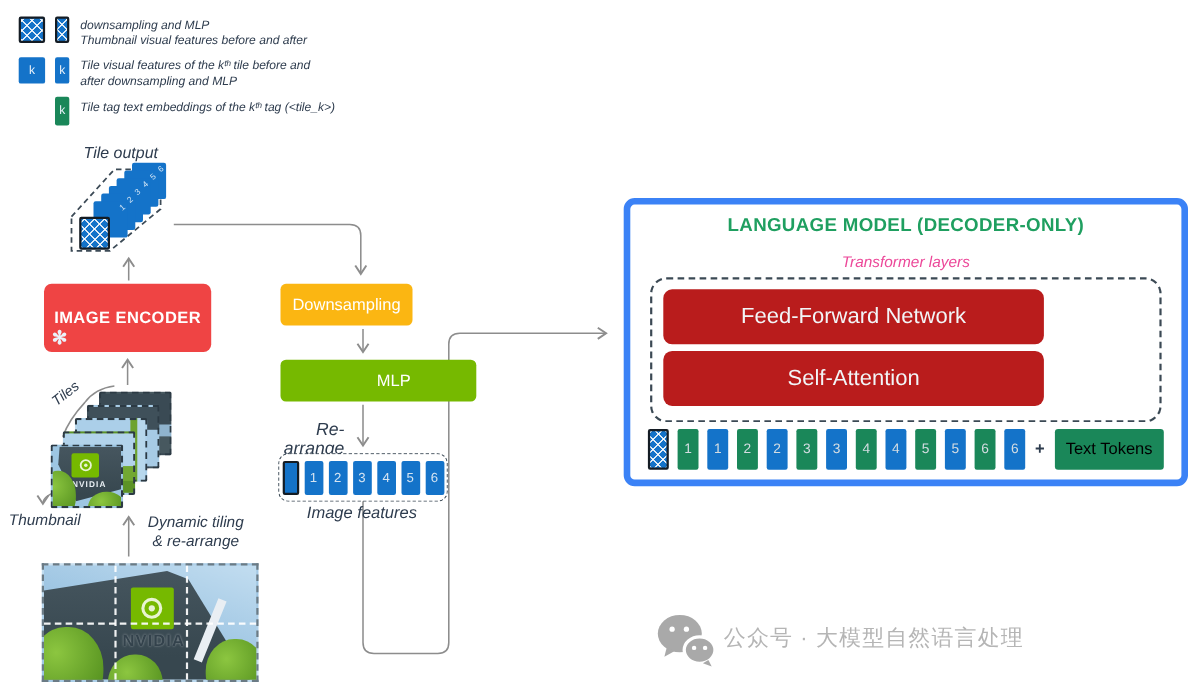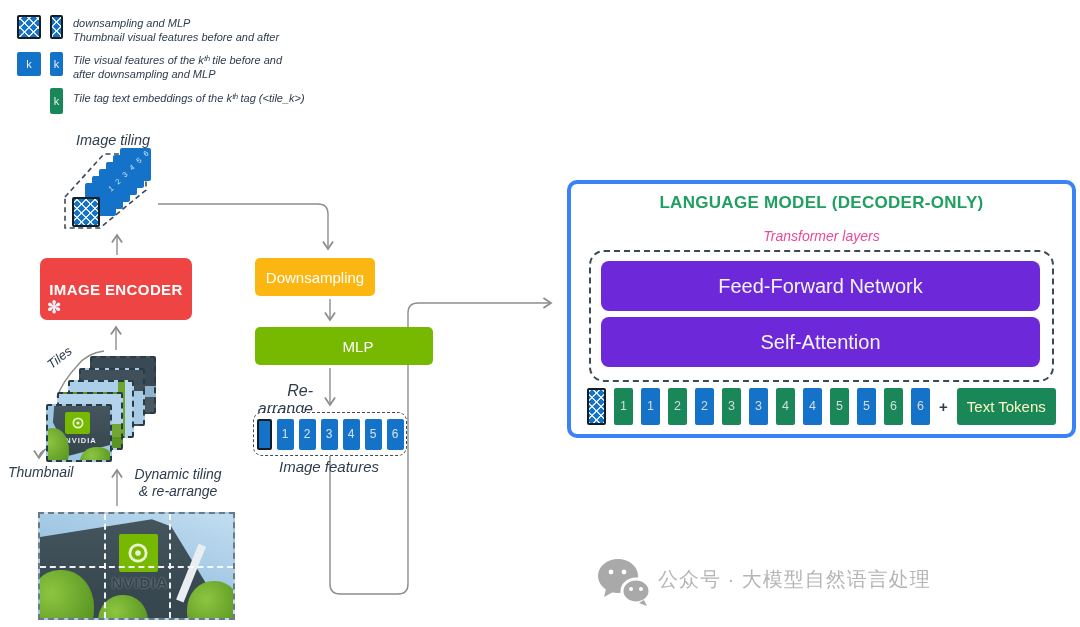--- a/index.html
+++ b/index.html
@@ -56,36 +56,36 @@
   .brand{position:absolute;font-weight:bold;color:#33424c;letter-spacing:1px;
          text-shadow:0 0 2px rgba(255,255,255,.5);}
   .tree{position:absolute;border-radius:48%;background:radial-gradient(circle at 35% 30%,#8cc640,#55911f 75%);}
   .gridv{position:absolute;top:0;height:100%;width:0;border-left:2px dashed rgba(255,255,255,.92);}
   .gridh{position:absolute;left:0;width:100%;height:0;border-top:2px dashed rgba(255,255,255,.92);}
 
   
   .lbl{position:absolute;font-style:italic;color:#2e3c4e;}
 
   
-  .lm{position:absolute;left:567px;top:180px;width:501px;height:250px;border:4px solid #3b82f6;border-radius:10px;background:#fff;}
+  .lm{position:absolute;left:567px;top:180px;width:501px;height:250px;border:6px solid #3b82f6;border-radius:10px;background:#fff;}
   .lm-title{position:absolute;left:0;top:9px;width:100%;text-align:center;color:#1F9F60;font-size:17px;
             font-weight:bold;letter-spacing:.3px;}
   .lm-sub{position:absolute;left:0;top:44px;width:100%;text-align:center;font-size:14px;font-style:italic;color:#ec4899;}
   .lm-dashed{position:absolute;left:18px;top:66px;width:461px;height:128px;border:2px dashed #3b4954;border-radius:15px;}
-  .lm-dark{position:absolute;left:30px;width:439px;height:50px;background:#6d28d9;border-radius:8px;
+  .lm-dark{position:absolute;left:30px;width:346px;height:50px;background:#b91c1c;border-radius:8px;
            display:flex;align-items:center;justify-content:center;color:#f2f5f7;font-size:20px;}
   .tok-row{position:absolute;left:16px;top:203px;height:38px;display:flex;align-items:center;gap:8px;}
   .tok{width:19px;height:37px;border-radius:2px;display:flex;align-items:center;justify-content:center;
        font-size:12.5px;color:#d5dde2;flex:0 0 auto;}
   .tok-g{background:#1A8759;}
   .tok-b{background:#1473C9;}
   .tok-x{width:15px;height:33px;flex:0 0 auto;}
   .plus{font-size:15px;font-weight:bold;color:#2e3c4e;margin:0 1px;}
   .text-tokens{width:99px;height:37px;background:#1A8759;border-radius:3px;display:flex;align-items:center;
-               justify-content:center;color:#fef9c3;font-size:15px;flex:0 0 auto;}
+               justify-content:center;color:#000000;font-size:15px;flex:0 0 auto;}
 
   
   .wm-text{position:absolute;left:658px;top:566px;font-size:20px;color:#b5b5b5;letter-spacing:1px;}
 
   svg.overlay{position:absolute;left:0;top:0;pointer-events:none;}
 </style>
 </head>
 <body>
 
 <svg class="overlay" width="1080" height="627" viewBox="0 0 1080 627">
@@ -122,21 +122,21 @@
     <div>Tile visual features of the kᵗʰ tile before and</div>
       <div>after downsampling and MLP</div>
   </div>
 
   <div class="sw sw-green" style="left:50px;top:88px;width:13px;height:26px;">k</div>
   <div class="leg-text" style="top:92px;">
     <div>Tile tag text embeddings of the kᵗʰ tag (&lt;tile_k&gt;)</div>
   </div>
 </div>
 
-<div class="lbl" style="left:76px;top:132px;font-size:14.5px;">Image tiling</div>
+<div class="lbl" style="left:76px;top:132px;font-size:14.5px;">Tile output</div>
 <div class="abs" style="left:60px;top:140px;width:130px;height:100px;">
   <div class="stack-x xhatch"></div>
 <div class="stack-tile" style="left: 25px; top: 43px; z-index: 6;">
       <span class="stack-num">1</span>
     </div>
     <div class="stack-tile" style="left: 32px; top: 36px; z-index: 5;">
       <span class="stack-num">2</span>
     </div>
     <div class="stack-tile" style="left: 39px; top: 29px; z-index: 4;">
       <span class="stack-num">3</span>

